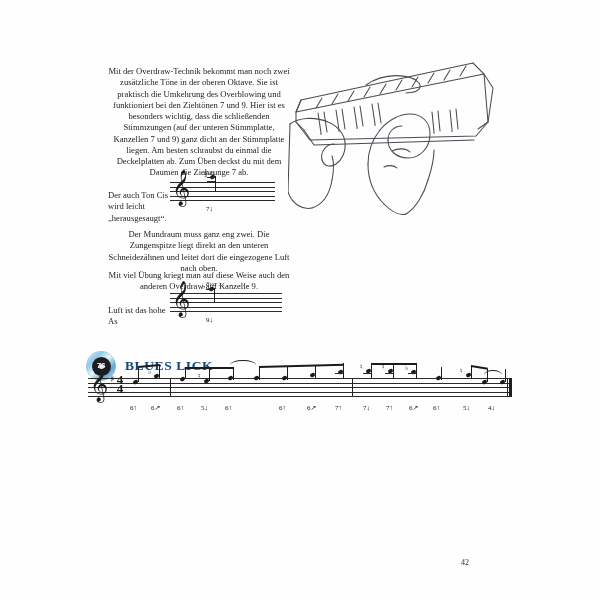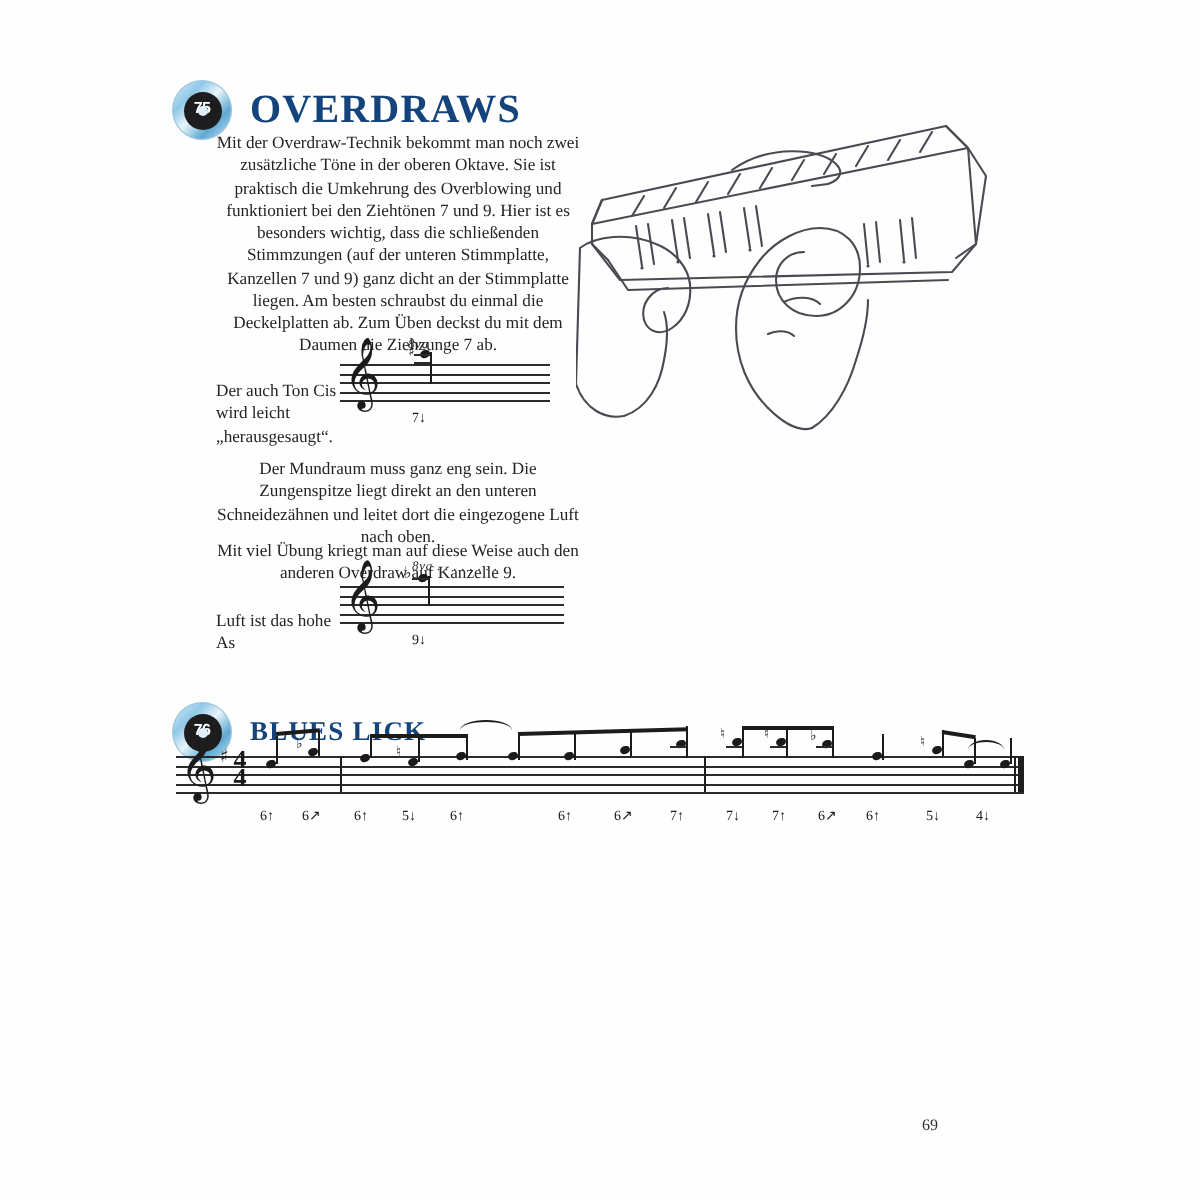--- a/index.html
+++ b/index.html
@@ -197,26 +197,20 @@
     font-size:8px;
     color:#2e2e2e;
     font-family:"Liberation Serif", serif;
   }
 </style>
 </head>
 <body>
 
 <div class="page">
 
-  <div class="section-head" id="head-overdraws">
-    <div class="cd-icon">
-      <span class="cd-num">75</span>
-    </div>
-    <div class="section-title">OVERDRAWS</div>
-  </div>
 
   <div class="body-copy" id="para-intro">Mit der Overdraw-Technik bekommt man noch zwei zusätzliche Töne in der oberen Oktave. Sie ist praktisch die Umkehrung des Overblowing und funktioniert bei den Ziehtönen 7 und 9. Hier ist es besonders wichtig, dass die schließenden Stimmzungen (auf der unteren Stimmplatte, Kanzellen 7 und 9) ganz dicht an der Stimmplatte liegen. Am besten schraubst du einmal die Deckelplatten ab. Zum Üben deckst du mit dem Daumen die Ziehzunge 7 ab.</div>
 
   <div id="harmonica-illustration">
     <svg viewBox="0 0 222 190" width="222" height="190" xmlns="http://www.w3.org/2000/svg" fill="none" stroke="#4a4a52" stroke-width="1.05" stroke-linecap="round" stroke-linejoin="round">
 
       <path d="M8 60 L13 48 L185 11 L196 22 Z"></path>
       <path d="M8 60 L8 70 L16 78"></path>
       <path d="M13 48 L8 60"></path>
       <path d="M196 22 L205 36 L200 70 L190 77"></path>
@@ -293,21 +287,21 @@
       <div class="clef">𝄞</div>
       <div class="accid" style="left:34px;top:-9px;font-size:7px;">♯</div>
       <div class="nh" style="left:40px;top:-7px;"></div>
       <div class="ledger" style="left:37px;top:-5.5px;"></div>
       <div class="ledger" style="left:37px;top:-1.5px;"></div>
       <div class="stem" style="left:45px;top:-6px;height:16px;"></div>
     </div>
     <div class="tabrow" style="left:36px;top:23px;">7↓</div>
   </div>
 
-  <div class="body-copy" id="para-mundraum">Der Mundraum muss ganz eng sein. Die Zungenspitze liegt direkt an den unteren Schneidezähnen und leitet dort die eingezogene Luft nach oben.</div>
+  <div class="body-copy" id="para-mundraum">Der Mundraum muss ganz eng zwei. Die Zungenspitze liegt direkt an den unteren Schneidezähnen und leitet dort die eingezogene Luft nach oben.</div>
 
   <div class="body-copy" id="para-uebung">Mit viel Übung kriegt man auf diese Weise auch den anderen Overdraw auf Kanzelle 9.</div>
 
   <div class="caption" id="cap-as">Luft ist das hohe As</div>
 
   <div class="staff-wrap" id="staff-as">
     <div class="ottava" style="left:36px;top:-13px;">8va . . . . . . . .</div>
     <div class="staff" style="width:112px;height:19px;">
       <div class="line l1"></div>
       <div class="line l2"></div>
@@ -425,15 +419,15 @@
       <span class="tabrow tabcell" style="left:247px;top:26px;">7↑</span>
       <span class="tabrow tabcell" style="left:275px;top:26px;">7↓</span>
       <span class="tabrow tabcell" style="left:298px;top:26px;">7↑</span>
       <span class="tabrow tabcell" style="left:321px;top:26px;">6↗</span>
       <span class="tabrow tabcell" style="left:345px;top:26px;">6↑</span>
       <span class="tabrow tabcell" style="left:375px;top:26px;">5↓</span>
       <span class="tabrow tabcell" style="left:400px;top:26px;">4↓</span>
     </div>
   </div>
 
-  <div id="page-number">69</div>
+  <div id="page-number">42</div>
 
 </div>
 
 </body></html>

